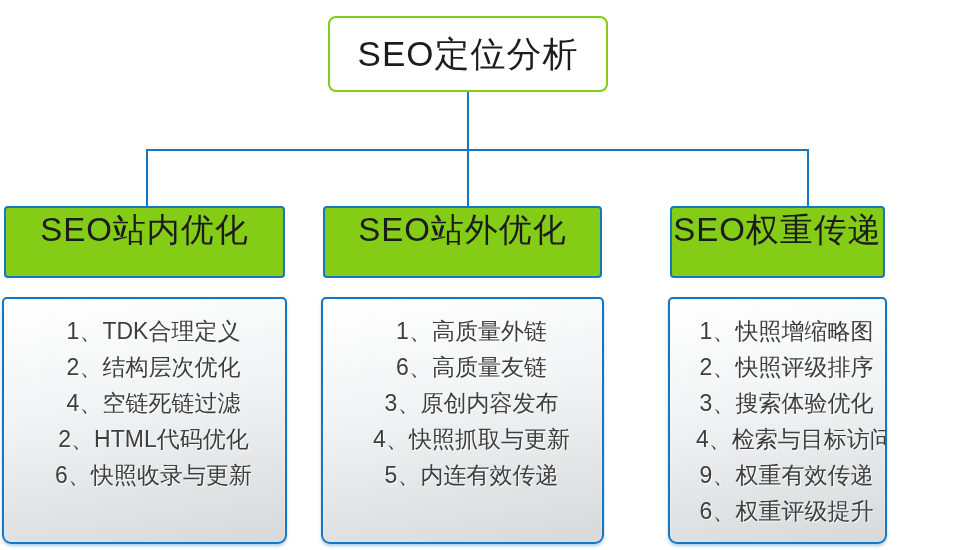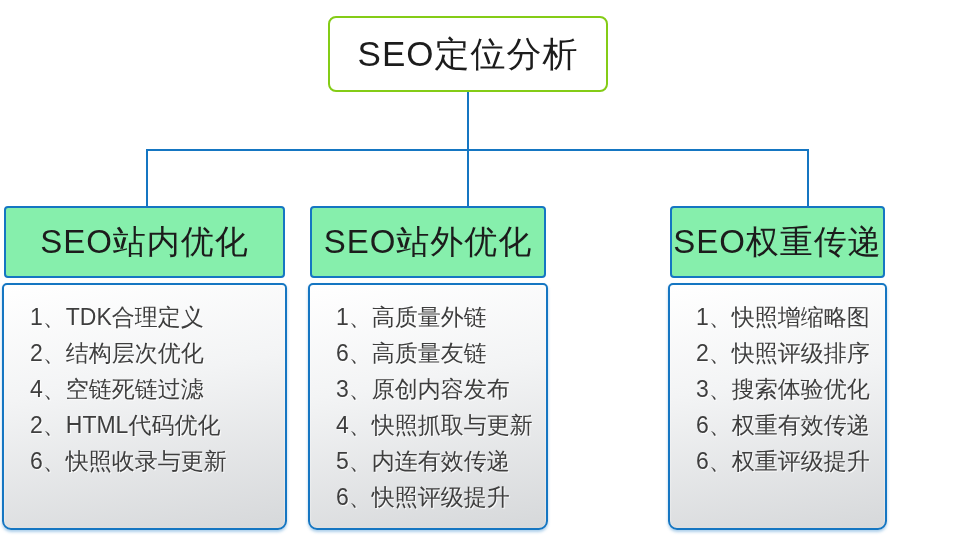--- a/index.html
+++ b/index.html
@@ -31,48 +31,49 @@
     border-radius: 8px;
     display: flex; align-items: center; justify-content: center;
     font-size: 35px;
     letter-spacing: 1px;
     color: #1c1c1c;
   }
 
   
   .column { position: absolute; top: 206px; }
   .col-0 { left: 2px;   width: 285px; }
-  .col-1 { left: 308px; width: 240px; }
+  .col-1 { left: 321px; width: 283px; }
   .col-2 { left: 668px; width: 219px; }
 
   .header-box {
     box-sizing: border-box;
     margin: 0 auto;
     width: calc(100% - 4px);
     height: 72px;
-    background: #86efac;
+    background: #84cc16;
     border: 2px solid #1576c2;
     border-radius: 4px;
-    display: flex; align-items: center; justify-content: center;
+    display: flex; align-items: flex-start; justify-content: center;
     font-size: 33px;
     letter-spacing: 1px;
     color: #1c1c1c;
   }
 
   .panel {
     box-sizing: border-box;
-    margin-top: 5px;
+    margin-top: 19px;
     width: 100%;
     height: 247px;
     background: linear-gradient(170deg, #ffffff 0%, #f3f4f5 40%, #d6d8da 100%);
     border: 2px solid #1576c2;
     border-radius: 5px 5px 9px 9px;
     box-shadow: 0 2px 3px rgba(21, 118, 194, 0.35), inset 0 1px 2px rgba(255,255,255,0.9);
     padding: 14px 8px 0 26px;
     overflow: hidden;
+    text-align: center;
   }
 
   .item {
     font-size: 23px;
     line-height: 36px;
     color: #3e3e3e;
     text-shadow: 1px 1px 1px rgba(255, 255, 255, 0.95);
     white-space: nowrap;
   }
 </style>
@@ -107,30 +108,30 @@
   <div class="column col-1">
     <div class="header-box">
       <span>SEO站外优化</span>
     </div>
     <div class="panel">
         <div class="item">1、高质量外链</div>
         <div class="item">6、高质量友链</div>
         <div class="item">3、原创内容发布</div>
         <div class="item">4、快照抓取与更新</div>
         <div class="item">5、内连有效传递</div>
-        <div class="item">6、快照评级提升</div>
       </div>
   </div>
 
   <div class="column col-2">
     <div class="header-box">
       <span>SEO权重传递</span>
     </div>
     <div class="panel">
         <div class="item">1、快照增缩略图</div>
         <div class="item">2、快照评级排序</div>
         <div class="item">3、搜索体验优化</div>
-        <div class="item">6、权重有效传递</div>
+        <div class="item">4、检索与目标访问</div>
+        <div class="item">9、权重有效传递</div>
         <div class="item">6、权重评级提升</div>
       </div>
   </div>
 
 </div>
 
 </body></html>

